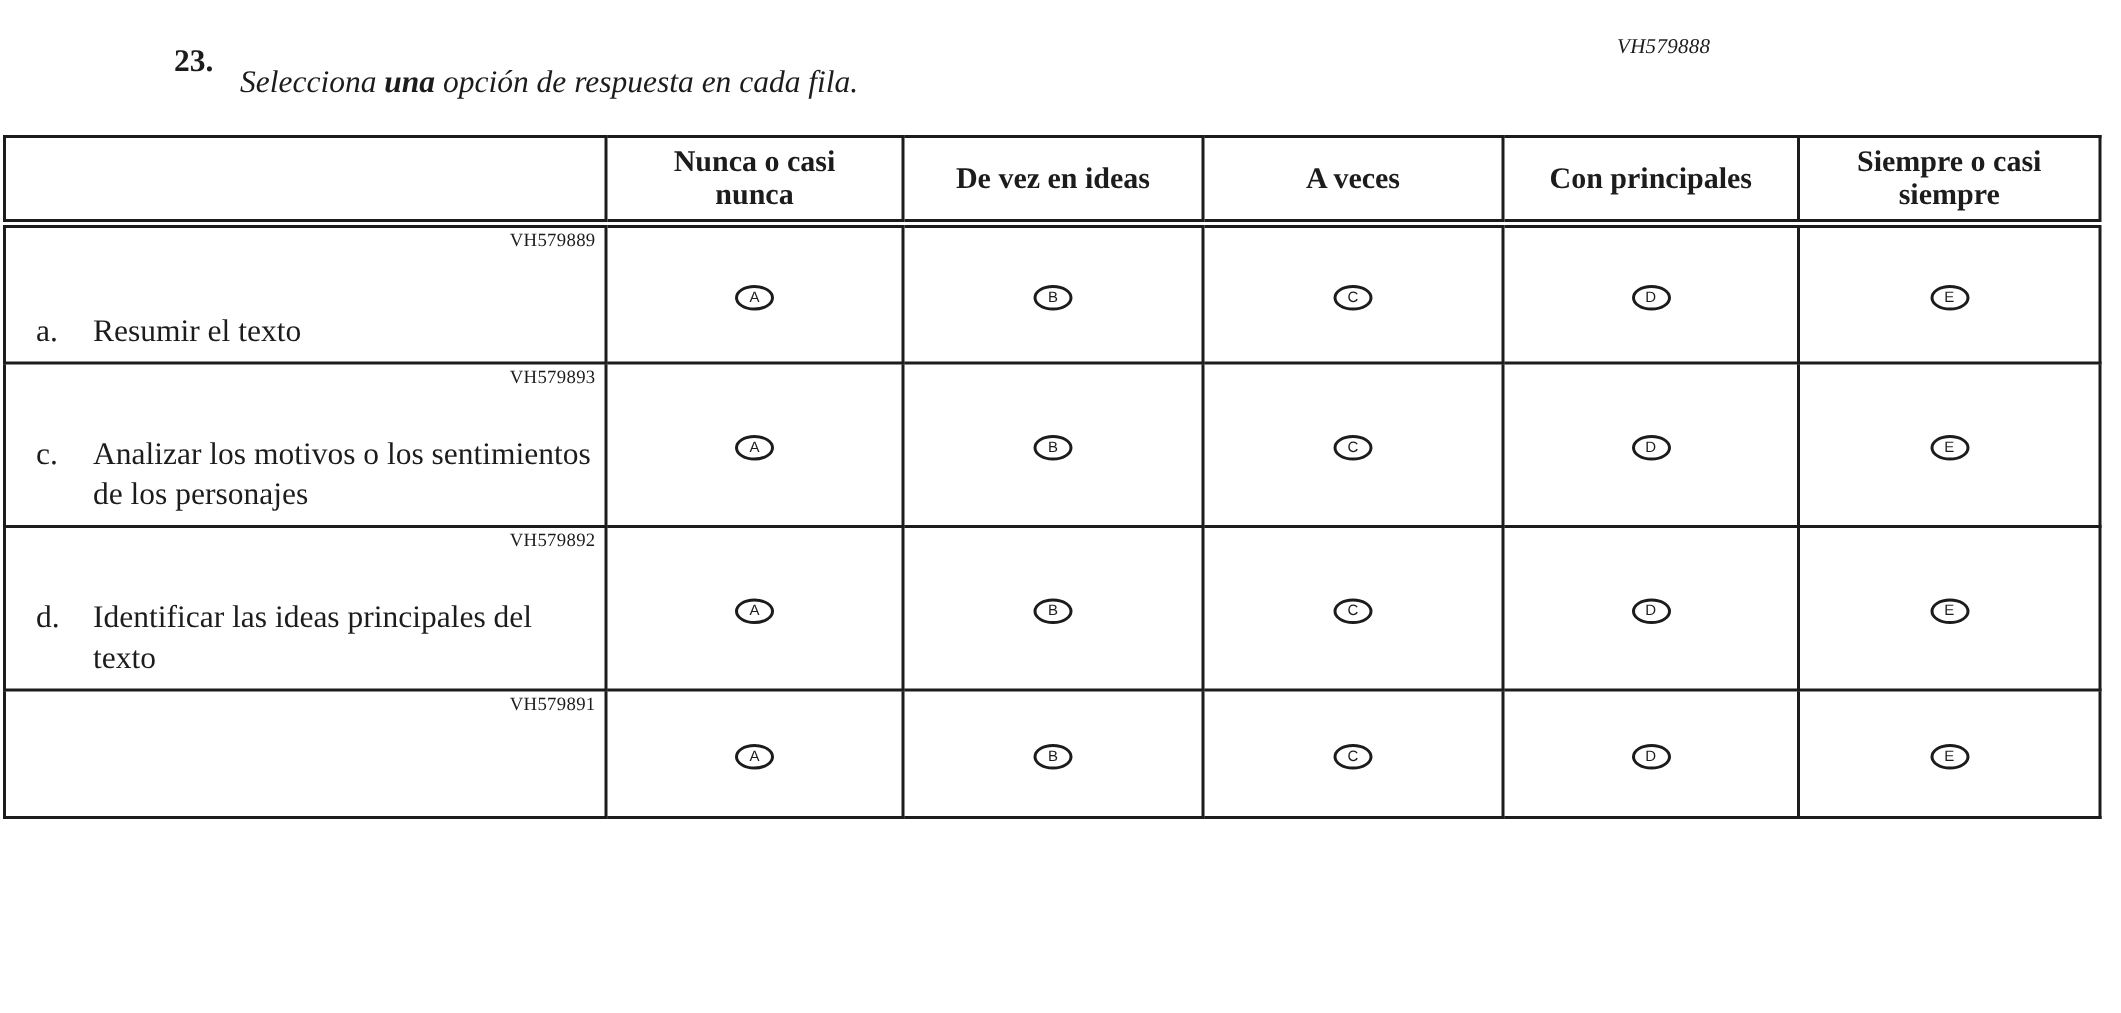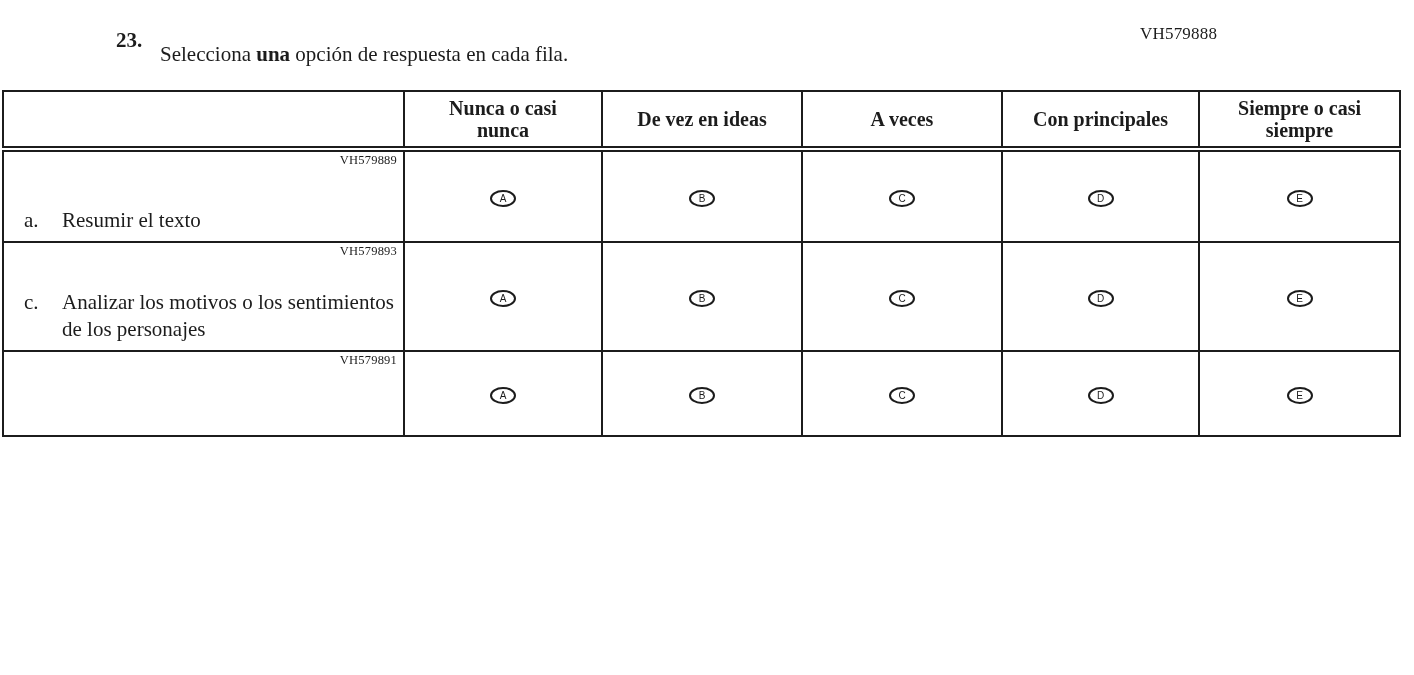--- a/index.html
+++ b/index.html
@@ -12,23 +12,24 @@
     width: 1414px;
     height: 675px;
     background: #ffffff;
     font-family: "Liberation Serif", serif;
     color: #1c1c1c;
     overflow: hidden;
   }
   .item-code-top {
     position: absolute;
     top: 24px;
-    left: 1140px;
-    font-size: 17px;
+    left: 1078px;
+    font-size: 14px;
     letter-spacing: 0.2px;
+    font-style: italic;
   }
   .question {
     display: flex;
     padding: 26px 0 0 116px;
   }
   .qnum {
     font-weight: bold;
     font-size: 21px;
     width: 44px;
     flex-shrink: 0;
@@ -36,20 +37,21 @@
   }
   .qbody { width: 890px; }
   .qtext {
     margin: 0;
     font-size: 21px;
     line-height: 1.42;
   }
   .qinstr {
     margin: 16px 0 0 0;
     font-size: 21px;
+    font-style: italic;
   }
   table.answer-table {
     border-collapse: collapse;
     table-layout: fixed;
     width: 1397px;
     margin: 23px 0 0 2px;
   }
   .answer-table th, .answer-table td {
     border: 2px solid #1c1c1c;
   }
@@ -163,20 +165,34 @@
               <span class="row-letter">c.</span>
               <span>Analizar los motivos o los sentimientos de los personajes</span>
             </div>
         </td>
         <td class="bubble-cell"><span class="bubble">A</span></td>
         <td class="bubble-cell"><span class="bubble">B</span></td>
         <td class="bubble-cell"><span class="bubble">C</span></td>
         <td class="bubble-cell"><span class="bubble">D</span></td>
         <td class="bubble-cell"><span class="bubble">E</span></td>
       </tr>
+      <tr class="h-d">
+        <td class="stub-cell">
+          <span class="cell-code">VH579892</span>
+          <div class="row-label">
+              <span class="row-letter">d.</span>
+              <span>Identificar las ideas principales del texto</span>
+            </div>
+        </td>
+        <td class="bubble-cell"><span class="bubble">A</span></td>
+        <td class="bubble-cell"><span class="bubble">B</span></td>
+        <td class="bubble-cell"><span class="bubble">C</span></td>
+        <td class="bubble-cell"><span class="bubble">D</span></td>
+        <td class="bubble-cell"><span class="bubble">E</span></td>
+      </tr>
       <tr class="h-e">
         <td class="stub-cell">
           <span class="cell-code">VH579891</span>
 
         </td>
         <td class="bubble-cell"><span class="bubble">A</span></td>
         <td class="bubble-cell"><span class="bubble">B</span></td>
         <td class="bubble-cell"><span class="bubble">C</span></td>
         <td class="bubble-cell"><span class="bubble">D</span></td>
         <td class="bubble-cell"><span class="bubble">E</span></td>

